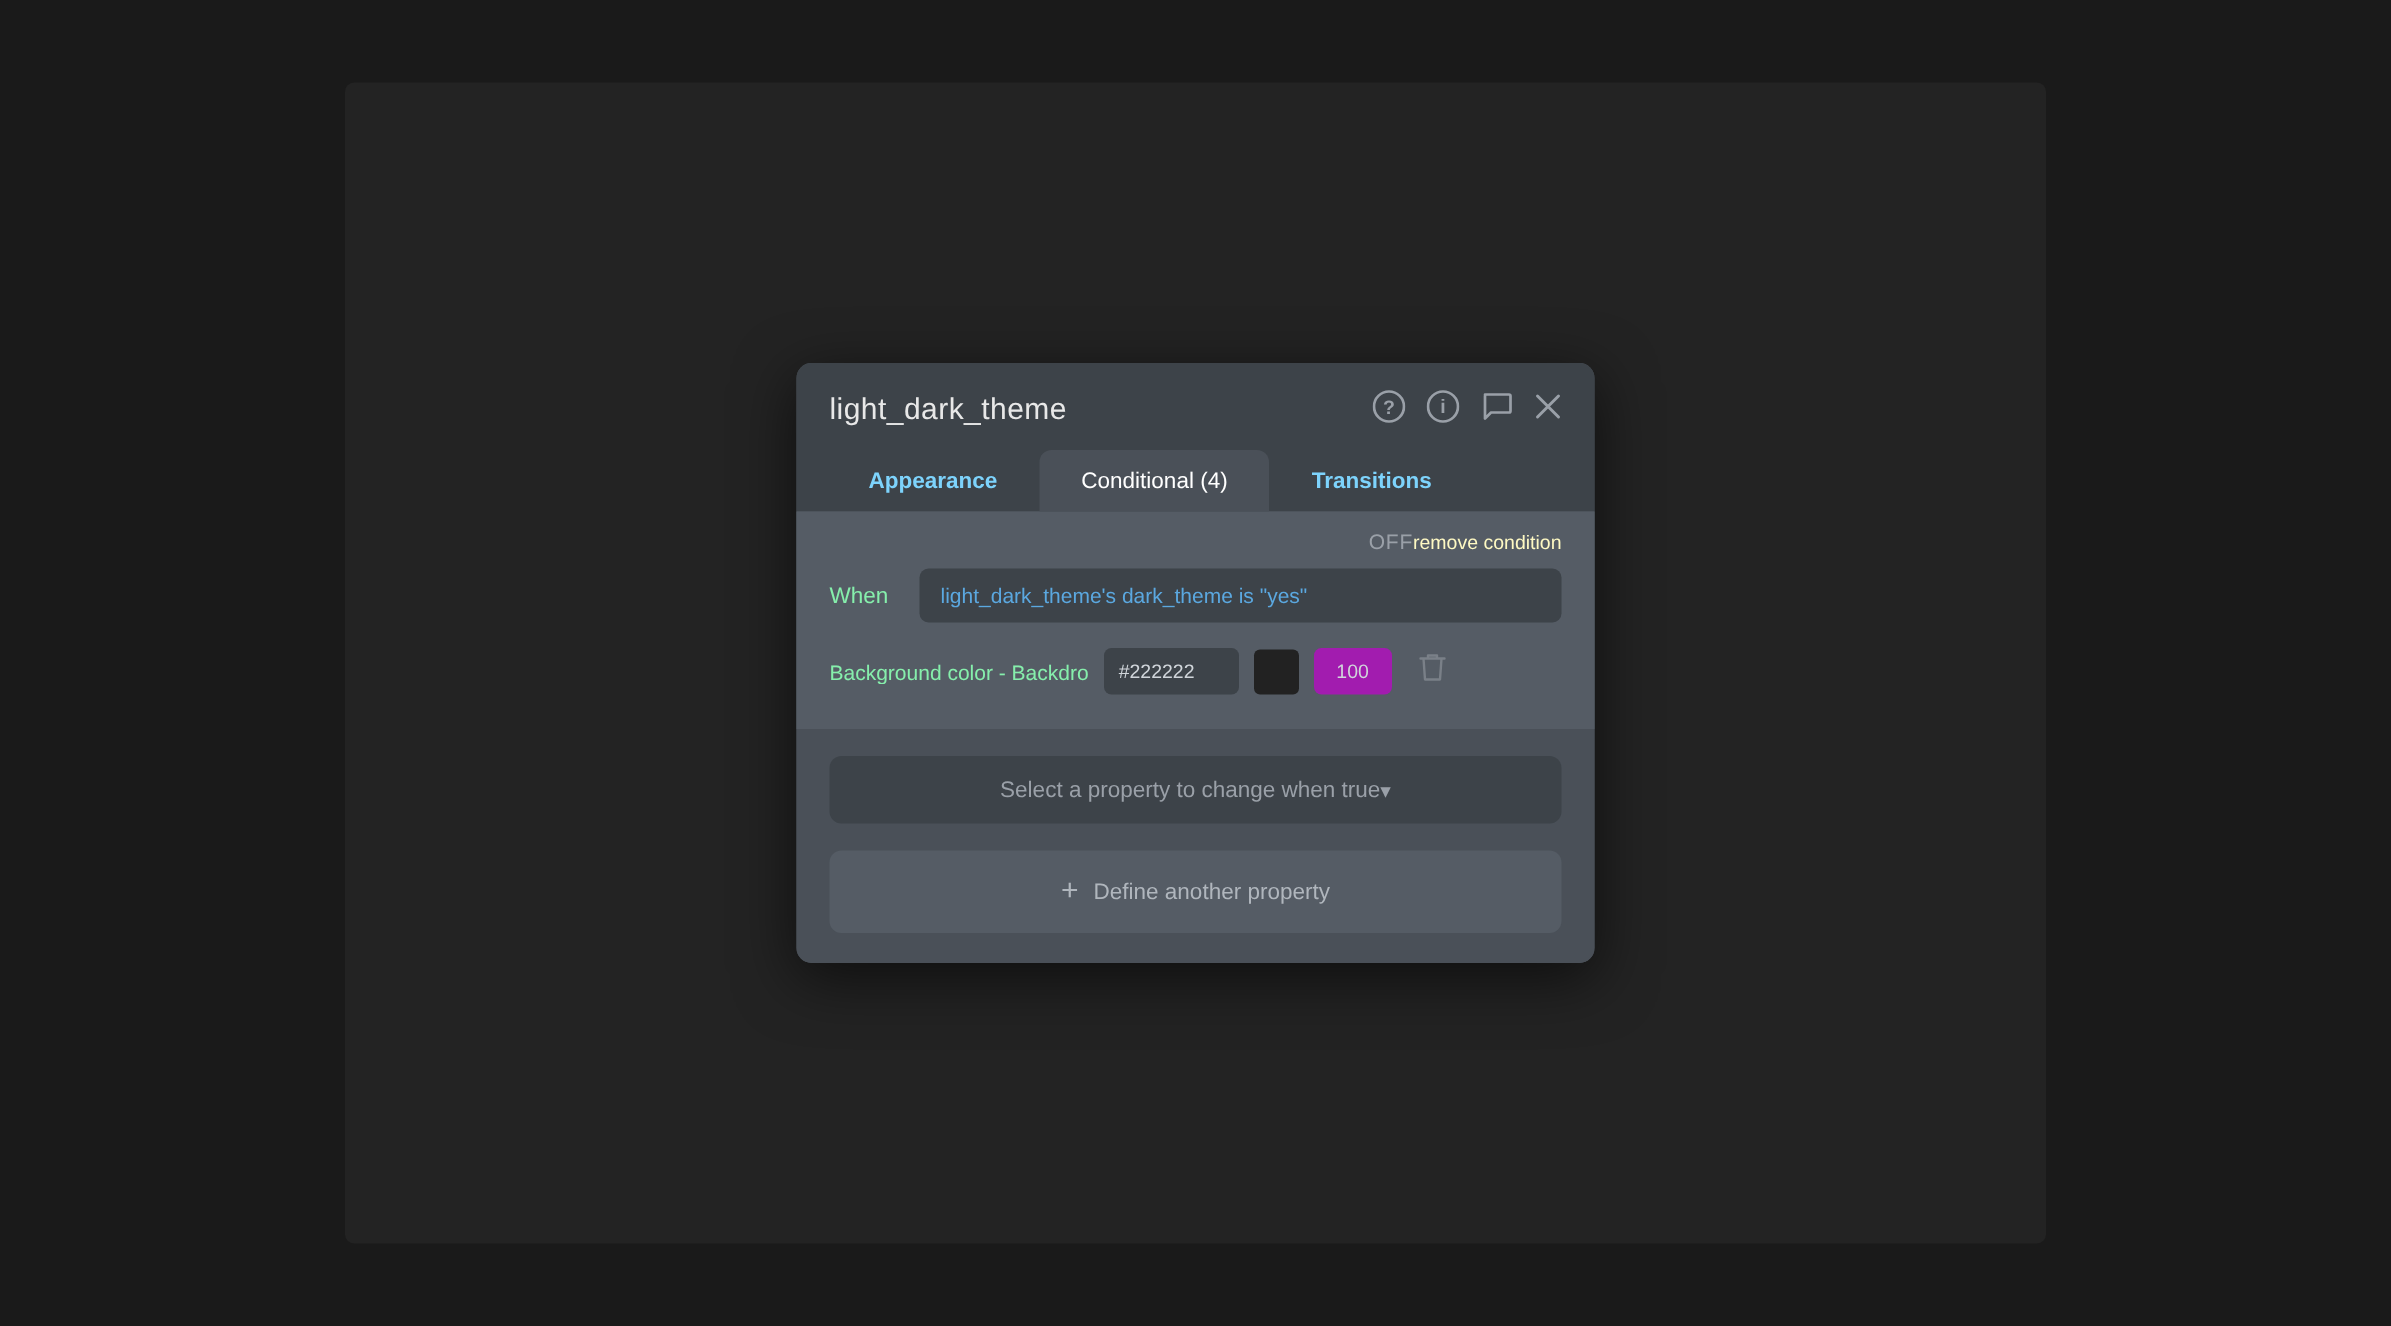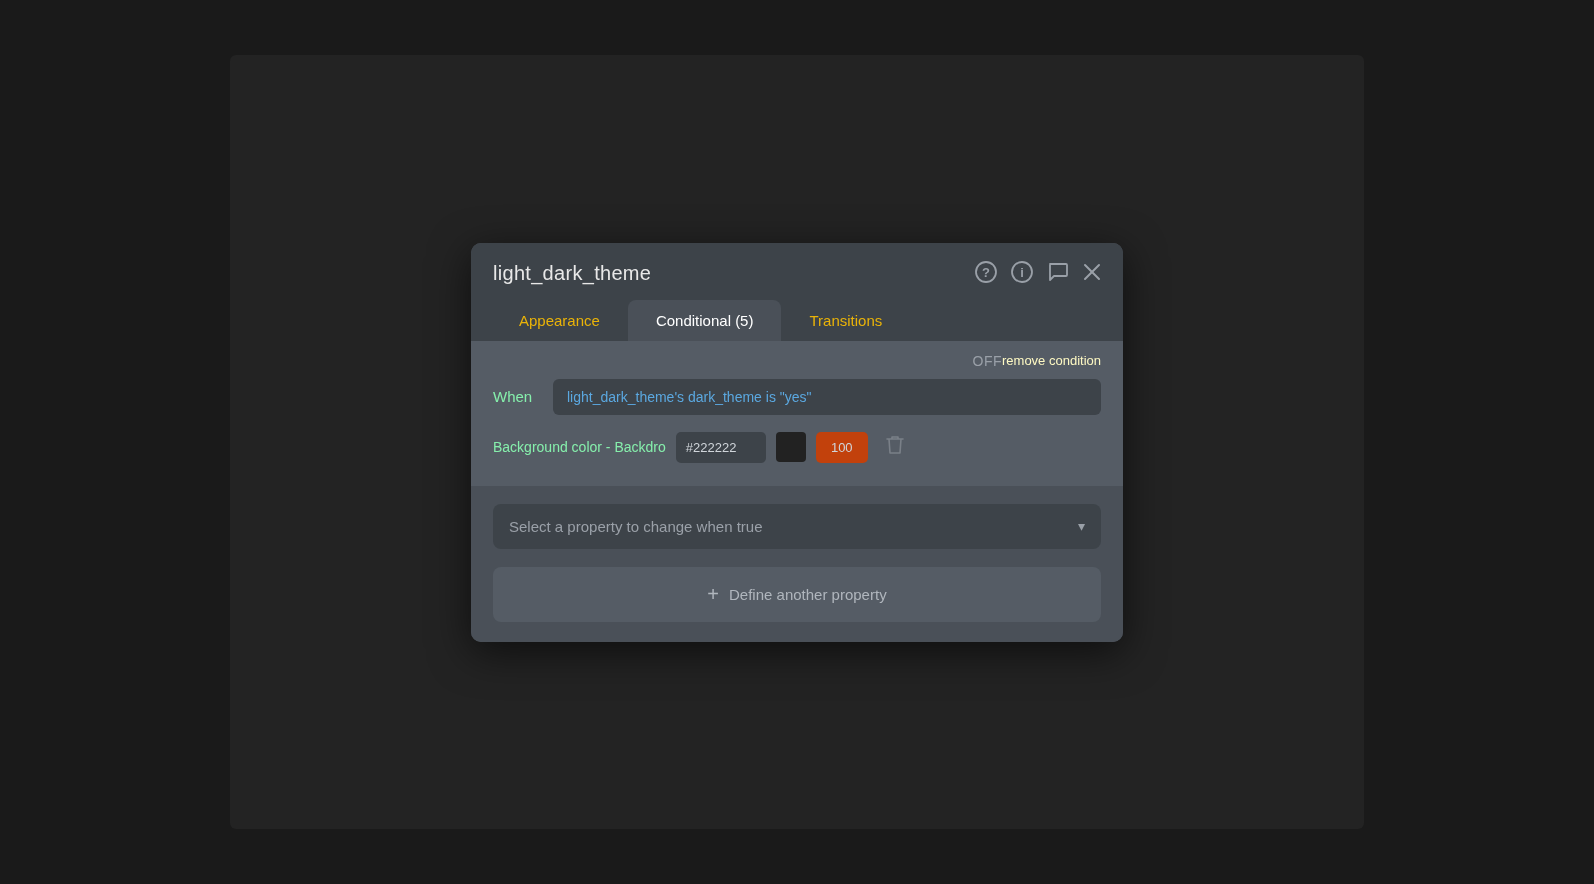--- a/index.html
+++ b/index.html
@@ -26,21 +26,21 @@
       top: 55px;
       left: 230px;
       right: 230px;
       bottom: 55px;
       background: #232323;
       border-radius: 6px;
     }
 
     .dialog {
       position: relative;
-      width: 652px;
+      width: 532px;
       background: #4a5058;
       border-radius: 10px;
       box-shadow: 0 10px 40px rgba(0,0,0,0.6);
       overflow: visible;
       z-index: 10;
     }
 
     
     .dialog-header {
       display: flex;
@@ -77,26 +77,27 @@
     
     .dialog-tabs {
       display: flex;
       background: #3d4349;
       padding: 0 20px;
       gap: 0;
     }
 
     .tab {
       padding: 12px 28px;
-      color: #eab308;
+      color: #7dd3fc;
       font-size: 15px;
       cursor: pointer;
       border-radius: 8px 8px 0 0;
       transition: background 0.15s;
       user-select: none;
+      font-weight: bold;
     }
 
     .tab.active {
       background: #4a5058;
       color: #ffffff;
       font-weight: 500;
     }
 
     
     .dialog-content {
@@ -188,21 +189,21 @@
 
     .color-swatch {
       width: 30px;
       height: 30px;
       border-radius: 4px;
       cursor: pointer;
       flex-shrink: 0;
     }
 
     .opacity-value {
-      background: #c2410c;
+      background: #a21caf;
       border-radius: 5px;
       padding: 8px 10px;
       color: #d0d5da;
       font-size: 13px;
       min-width: 52px;
       text-align: center;
     }
 
     .delete-btn {
       color: #7a8088;
@@ -215,21 +216,21 @@
     }
 
     
     .select-property {
       margin: 18px 22px 0 22px;
       background: #3d4349;
       border-radius: 8px;
       padding: 14px 16px;
       display: flex;
       align-items: center;
-      justify-content: space-between;
+      justify-content: center;
       cursor: pointer;
     }
 
     .select-property-label {
       color: #9aa0a8;
       font-size: 15px;
     }
 
     .dropdown-arrow {
       color: #9aa0a8;
@@ -294,21 +295,21 @@
         <svg width="18" height="18" viewBox="0 0 18 18" fill="none">
           <line x1="2" y1="2" x2="16" y2="16" stroke="#9aa0a8" stroke-width="2" stroke-linecap="round"></line>
           <line x1="16" y1="2" x2="2" y2="16" stroke="#9aa0a8" stroke-width="2" stroke-linecap="round"></line>
         </svg>
       </button>
     </div>
   </div>
 
   <div class="dialog-tabs">
     <div class="tab">Appearance</div>
-    <div class="tab active">Conditional (5)</div>
+    <div class="tab active">Conditional (4)</div>
     <div class="tab">Transitions</div>
   </div>
 
   <div class="dialog-content">
 
     <div class="condition-block">
 
       <div class="condition-header">
         <span class="condition-off">OFF</span>
         <span class="remove-condition">remove condition</span>

